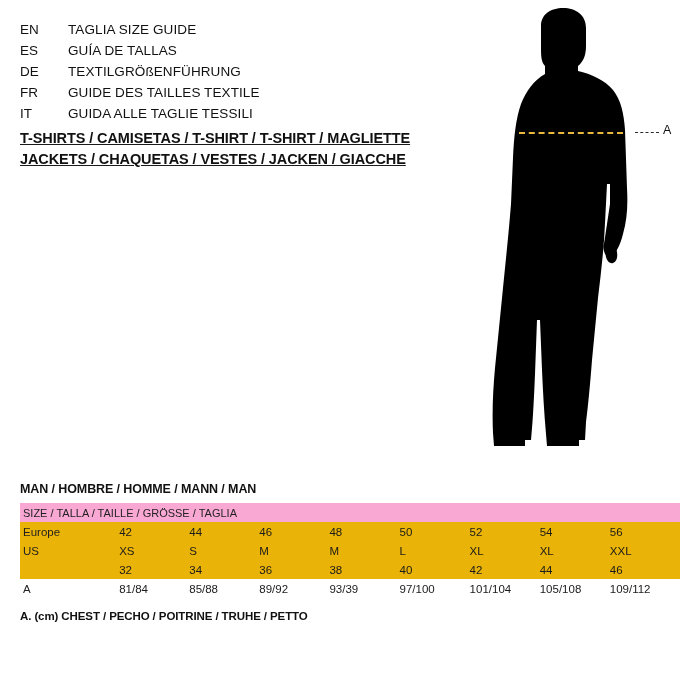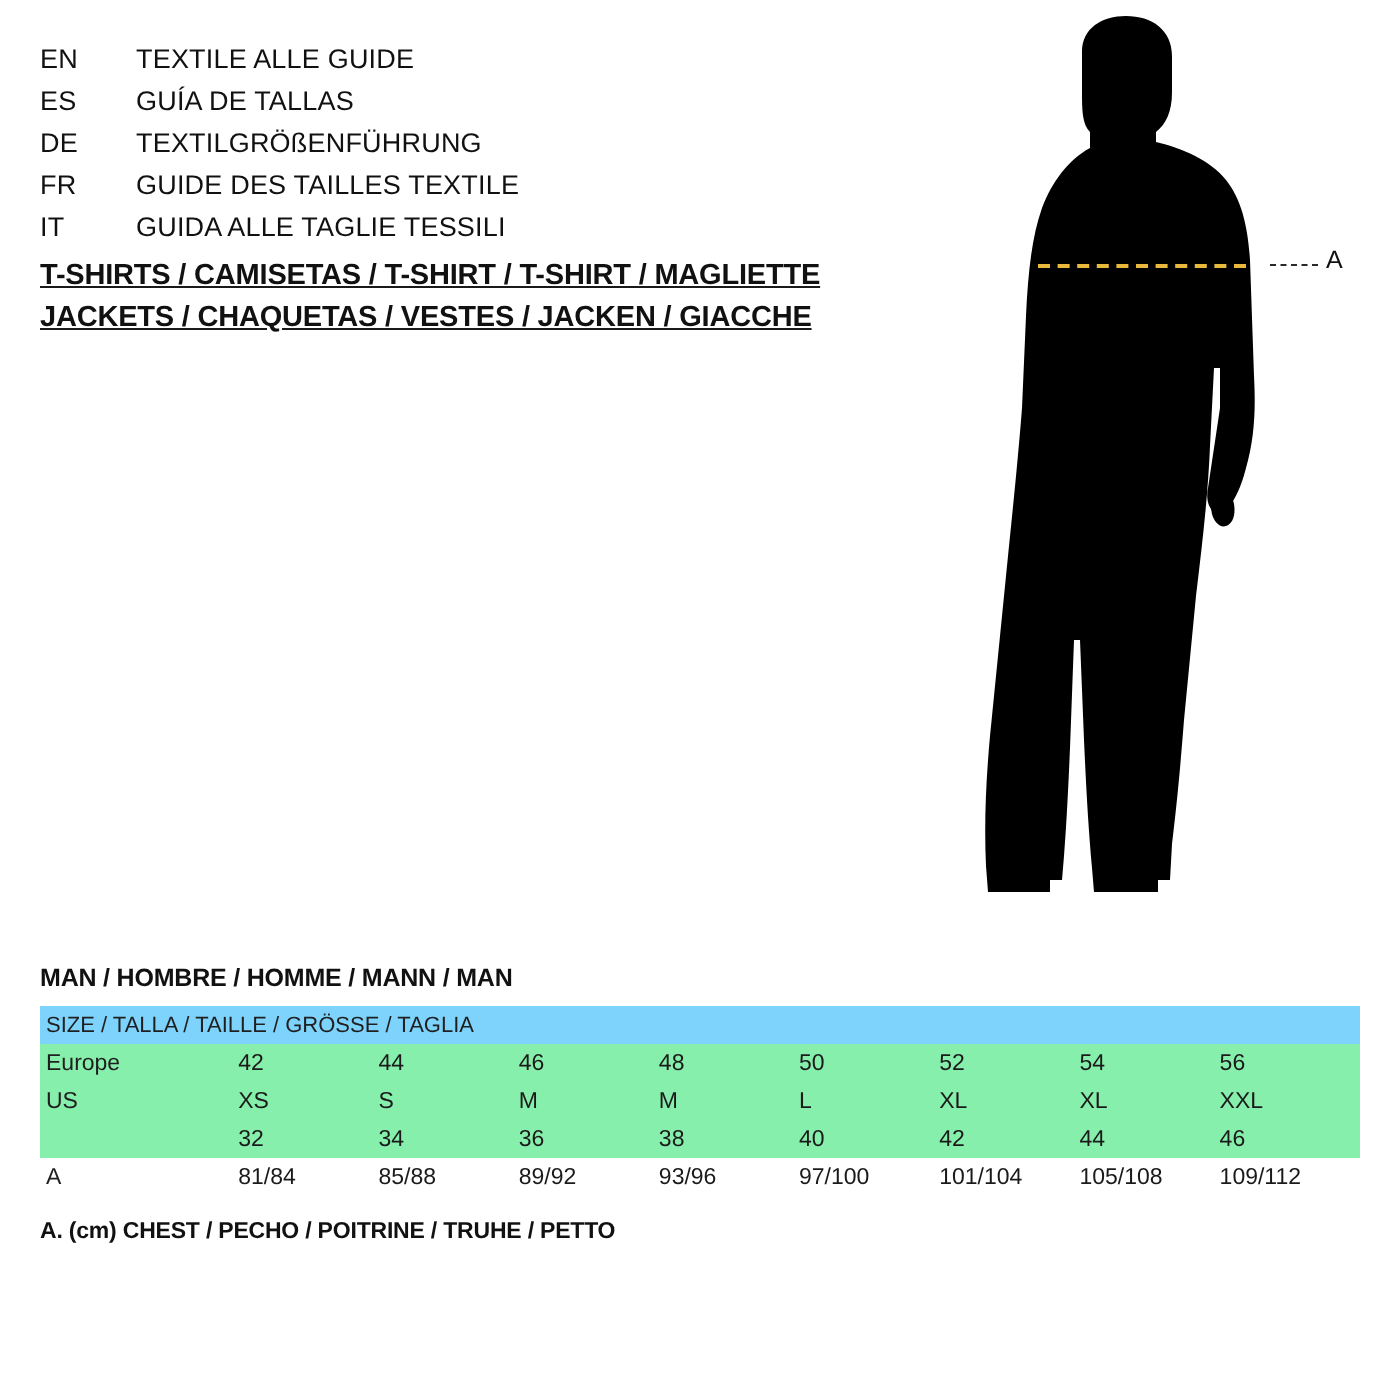--- a/index.html
+++ b/index.html
@@ -115,30 +115,30 @@
     width: 660px;
     font-size: 11.5px;
     color: #1a1a1a;
   }
   table.size-table td {
     padding: 0;
     height: 19px;
     vertical-align: middle;
   }
   .row-head td {
-    background: #7dd3fc;
+    background: #f9a8d4;
     font-size: 11px;
     color: #1f1f1f;
     height: 18px;
   }
   .row-head td:first-child {
     padding-left: 3px;
   }
   .row-alt td {
-    background: #86efac;
+    background: #eab308;
   }
   .row-plain td {
     background: #ffffff;
   }
   .lbl-cell {
     width: 96px;
     padding-left: 3px !important;
     text-align: left;
     color: #1f1f1f;
   }
@@ -155,21 +155,21 @@
   }
 </style>
 </head>
 <body>
 
 <div class="page">
 
   <div class="lang-block">
     <div class="lang-row">
       <span class="lang-code">EN</span>
-      <span class="lang-text">TEXTILE ALLE GUIDE</span>
+      <span class="lang-text">TAGLIA SIZE GUIDE</span>
     </div>
     <div class="lang-row">
       <span class="lang-code">ES</span>
       <span class="lang-text">GUÍA DE TALLAS</span>
     </div>
     <div class="lang-row">
       <span class="lang-code">DE</span>
       <span class="lang-text">TEXTILGRÖßENFÜHRUNG</span>
     </div>
     <div class="lang-row">
@@ -289,21 +289,21 @@
           <td class="val-cell">42</td>
           <td class="val-cell">44</td>
           <td class="val-cell">46</td>
         </tr>
 
         <tr class="row-plain">
           <td class="lbl-cell">A</td>
           <td class="val-cell">81/84</td>
           <td class="val-cell">85/88</td>
           <td class="val-cell">89/92</td>
-          <td class="val-cell">93/96</td>
+          <td class="val-cell">93/39</td>
           <td class="val-cell">97/100</td>
           <td class="val-cell">101/104</td>
           <td class="val-cell">105/108</td>
           <td class="val-cell">109/112</td>
         </tr>
       </tbody>
     </table>
 
     <div class="footnote">A. (cm) CHEST / PECHO / POITRINE / TRUHE / PETTO</div>
   </div>

